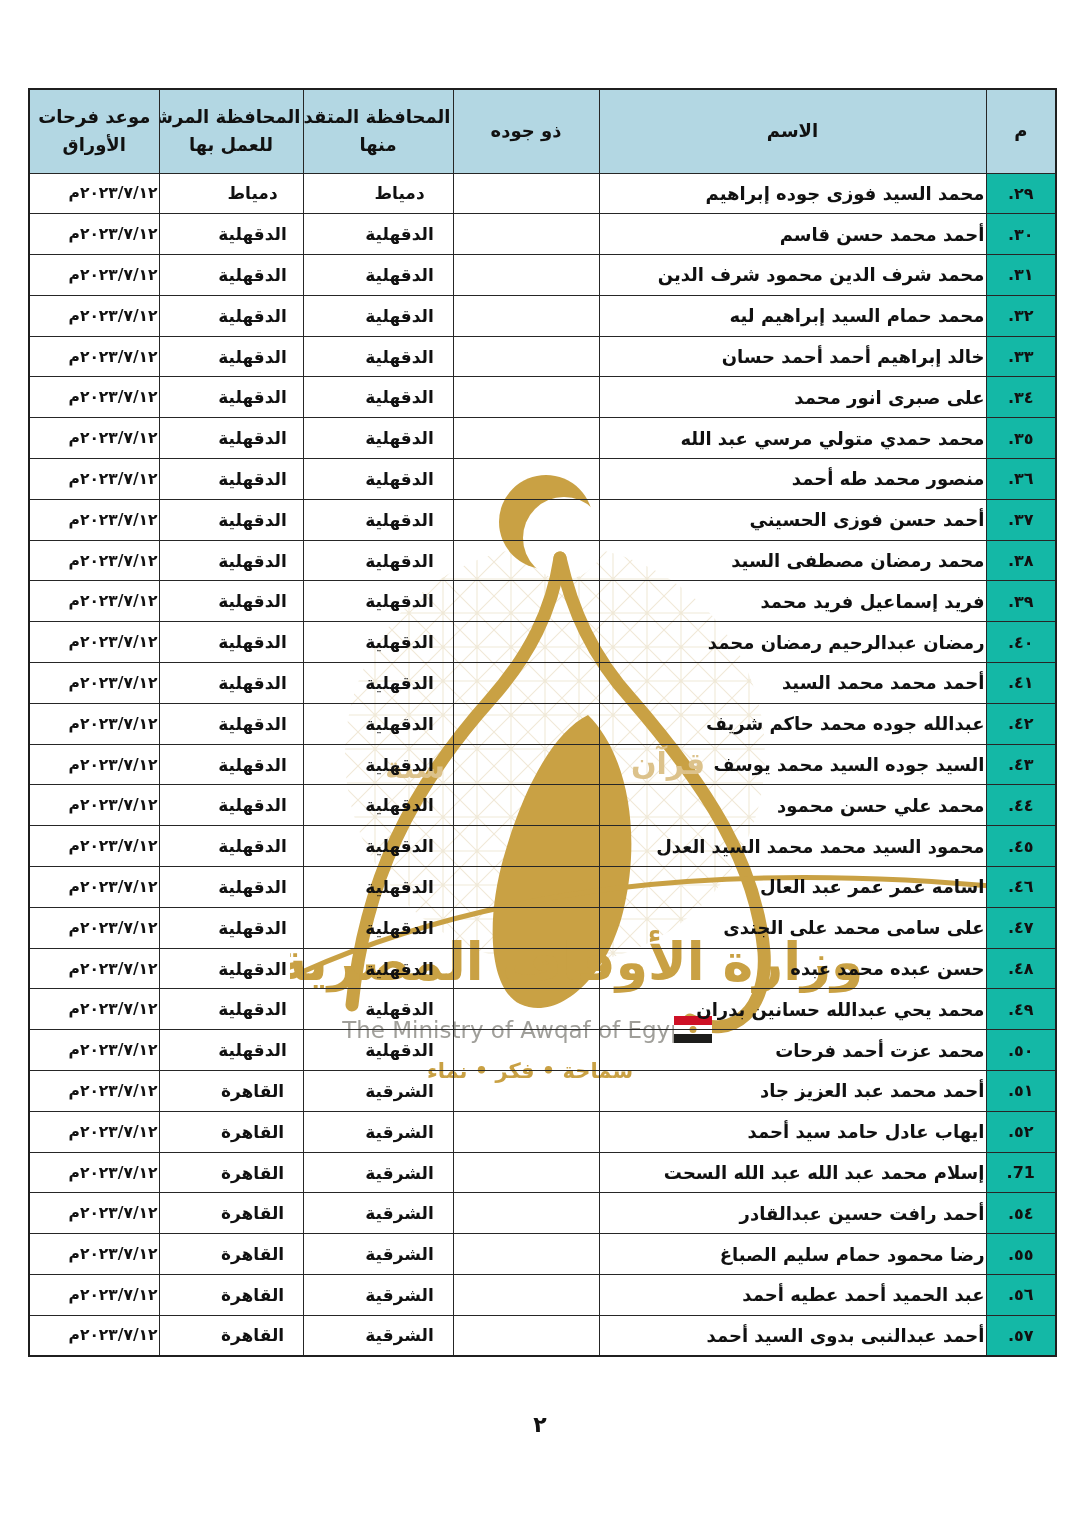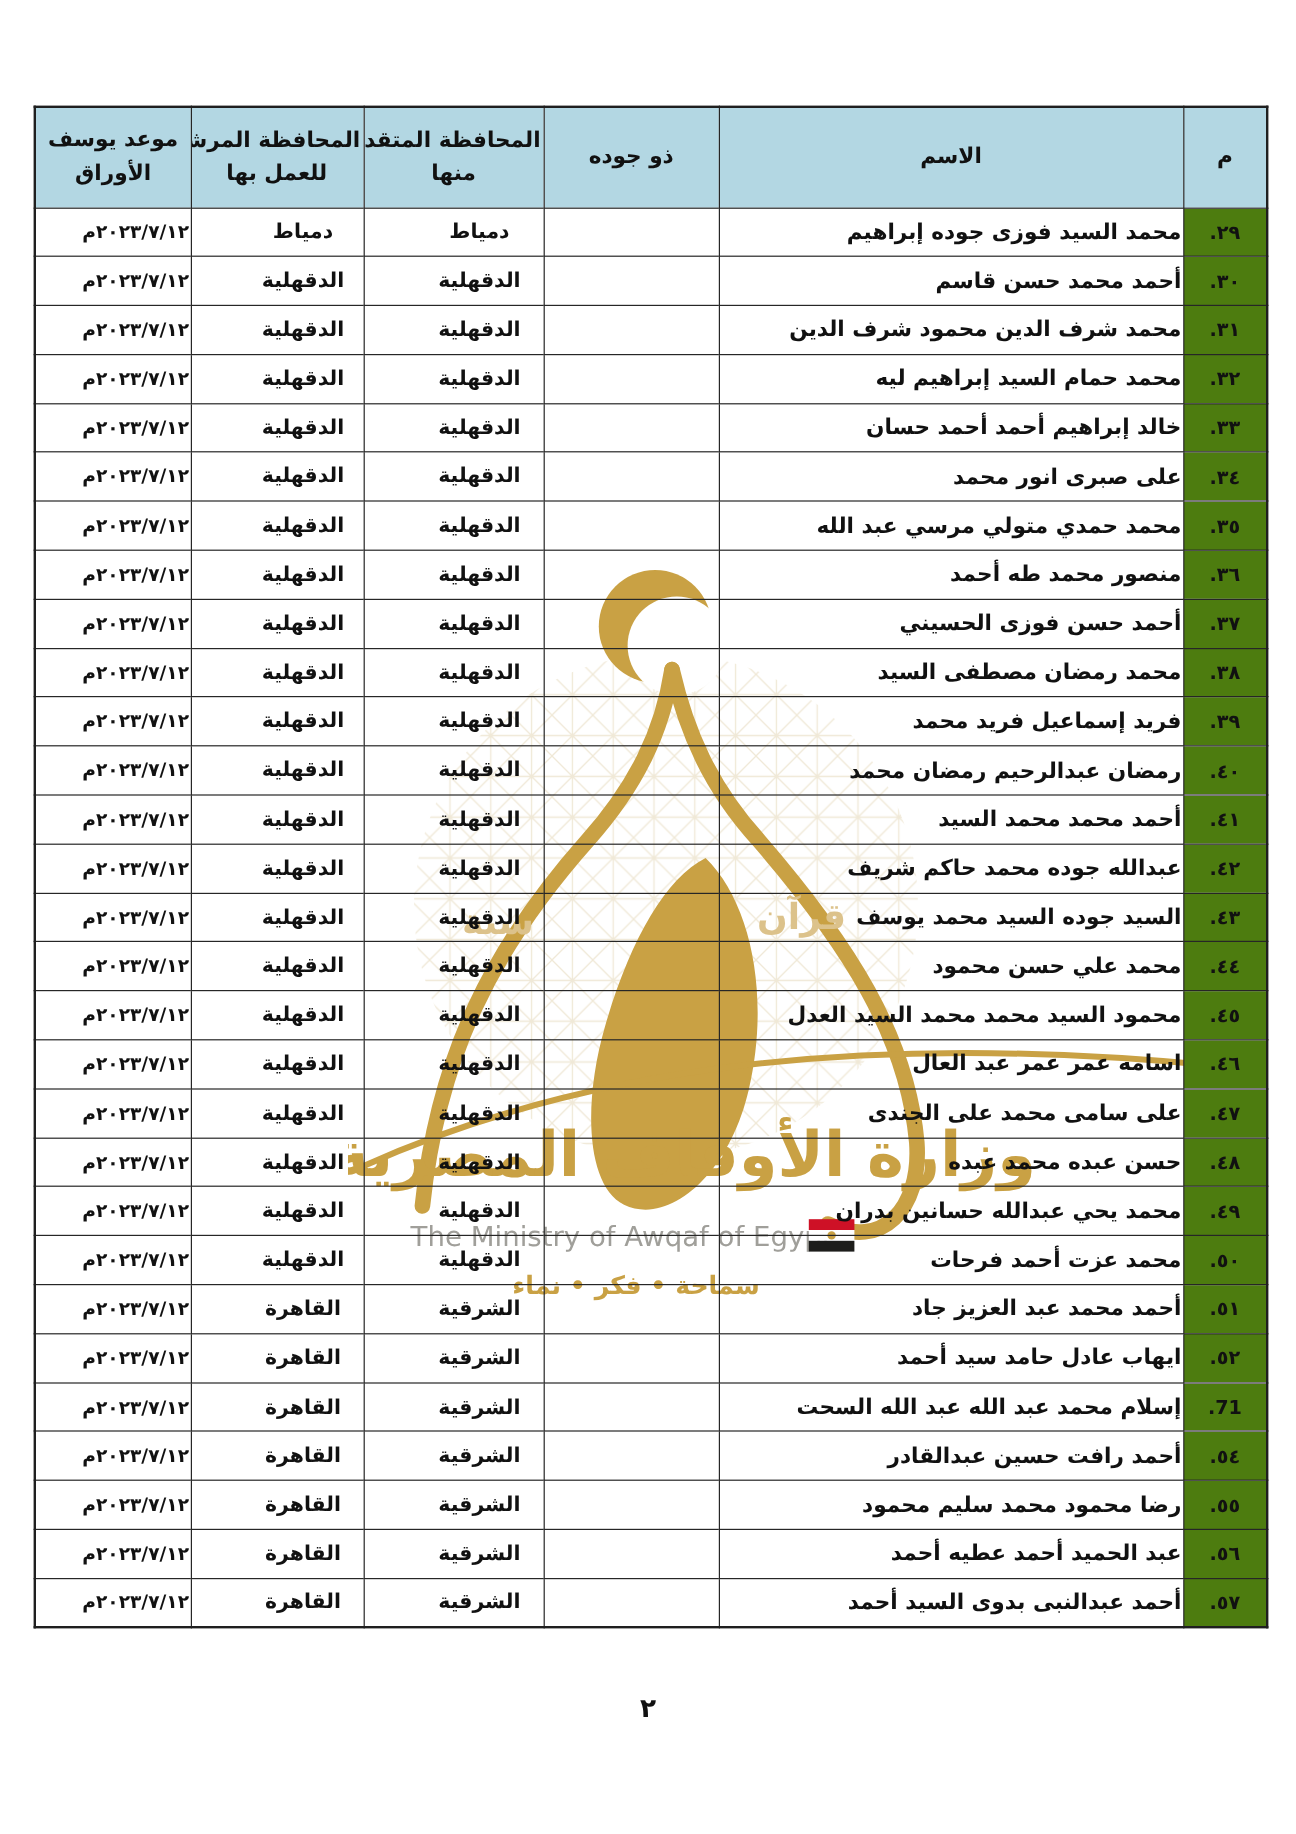--- a/index.html
+++ b/index.html
@@ -9,21 +9,21 @@
   
   .watermark{position:absolute;left:290px;top:460px;width:740px;height:640px;z-index:1;pointer-events:none;}
 
   
   .tbl-wrap{position:absolute;left:30px;top:88px;width:1027px;z-index:2;}
   table.roster{border-collapse:collapse;table-layout:fixed;width:1027px;direction:rtl;background:transparent;}
   table.roster td,table.roster th{border:1px solid #262626;box-sizing:border-box;overflow:hidden;white-space:nowrap;}
   table.roster{border:2px solid #1f1f1f;}
   thead th{height:84px;background:#b3d7e3;font-weight:bold;font-size:18px;line-height:1.55;text-align:center;vertical-align:middle;padding:0 2px;}
   tbody td{height:40.8px;font-weight:bold;font-size:17px;vertical-align:middle;background:transparent;}
-  td.c-no{background:#4d7c0f;text-align:center;font-size:16px;}
+  td.c-no{background:#14b8a6;text-align:center;font-size:16px;}
   td.c-name{text-align:right;font-size:18px;}
   td.c-himam{text-align:center;}
   td.c-from,td.c-to{text-align:center;font-size:17px;padding-left:44px;}
   td.c-date{font-size:15.5px;letter-spacing:0.5px;padding-left:4px;}
 
   .page-number{position:absolute;left:0;top:1412px;width:1080px;text-align:center;font-size:22px;font-weight:bold;z-index:2;}
 </style>
 </head>
 <body>
 
@@ -87,21 +87,21 @@
           <th>ذو جوده</th>
           <th>
             <div>المحافظة المتقدم</div>
             <div>منها</div>
           </th>
           <th>
             <div>المحافظة المرشح</div>
             <div>للعمل بها</div>
           </th>
           <th>
-            <div>موعد يوسف</div>
+            <div>موعد فرحات</div>
             <div>الأوراق</div>
           </th>
         </tr>
       </thead>
       <tbody>
           <tr>
             <td class="c-no">٢٩.</td>
             <td class="c-name">محمد السيد فوزى جوده إبراهيم</td>
             <td class="c-himam"></td>
             <td class="c-from">دمياط</td>
@@ -303,21 +303,21 @@
           <tr>
             <td class="c-no">٥٤.</td>
             <td class="c-name">أحمد رافت حسين عبدالقادر</td>
             <td class="c-himam"></td>
             <td class="c-from">الشرقية</td>
             <td class="c-to">القاهرة</td>
             <td class="c-date">٢٠٢٣/٧/١٢م</td>
           </tr>
           <tr>
             <td class="c-no">٥٥.</td>
-            <td class="c-name">رضا محمود محمد سليم محمود</td>
+            <td class="c-name">رضا محمود حمام سليم الصباغ</td>
             <td class="c-himam"></td>
             <td class="c-from">الشرقية</td>
             <td class="c-to">القاهرة</td>
             <td class="c-date">٢٠٢٣/٧/١٢م</td>
           </tr>
           <tr>
             <td class="c-no">٥٦.</td>
             <td class="c-name">عبد الحميد أحمد عطيه أحمد</td>
             <td class="c-himam"></td>
             <td class="c-from">الشرقية</td>

